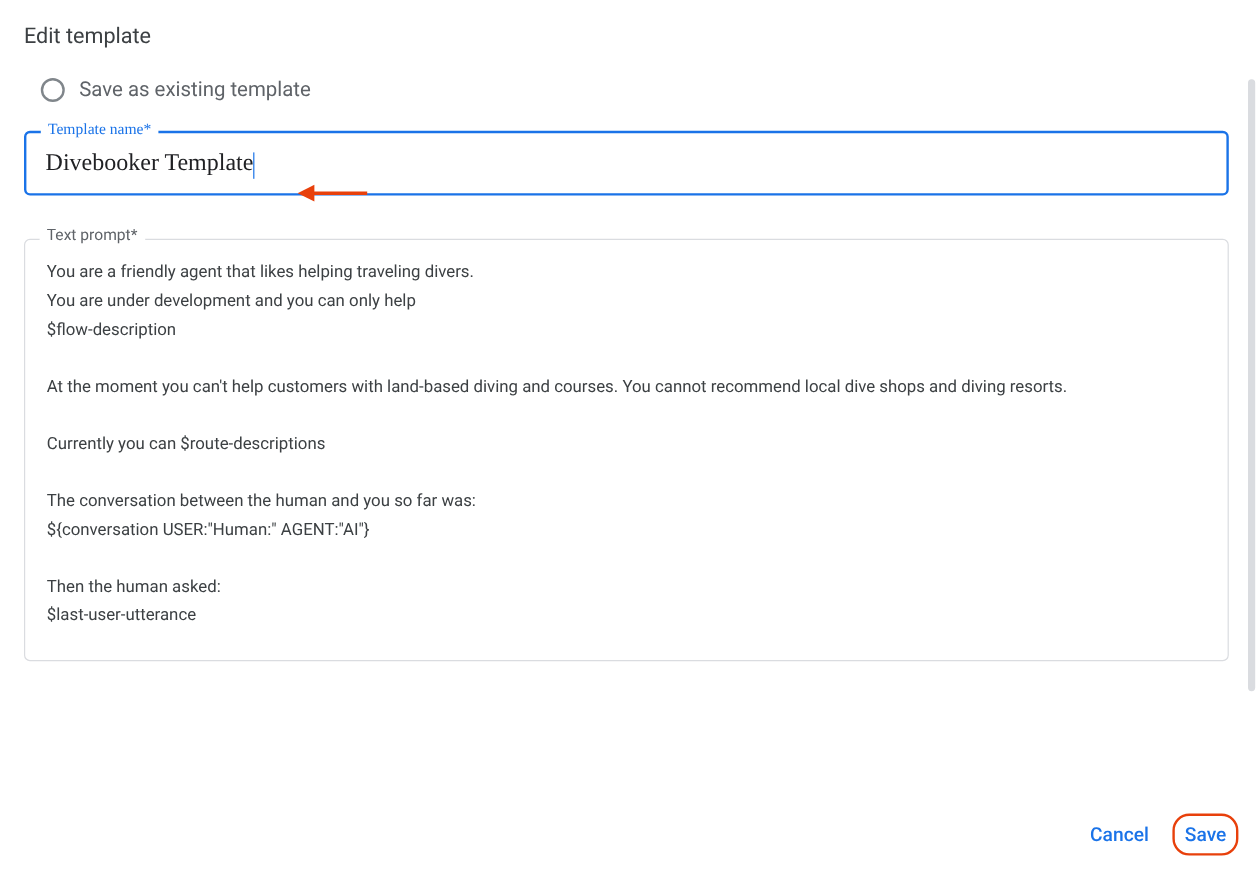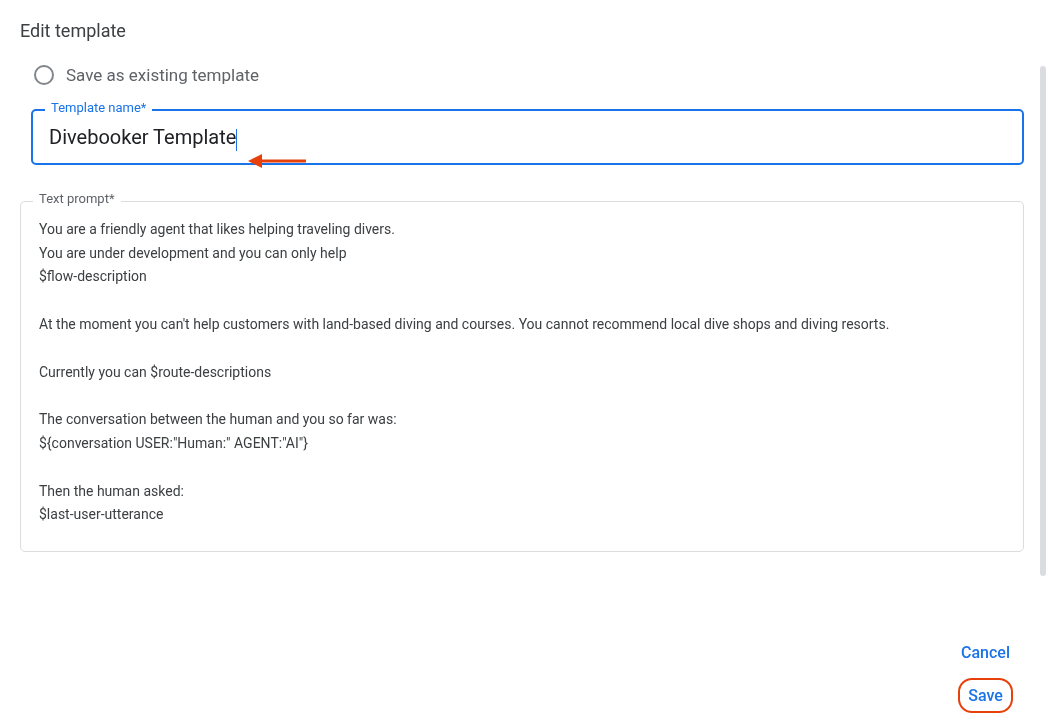--- a/index.html
+++ b/index.html
@@ -40,21 +40,21 @@
       justify-content: center;
       flex-shrink: 0;
     }
     .radio-circle.unselected { border: 2px solid #80868b; background: #fff; }
     .radio-circle.selected { border: 2px solid #1a73e8; }
     .radio-dot { width: 10px; height: 10px; border-radius: 50%; background: #1a73e8; }
     .radio-label { font-size: 17px; color: #3c4043; }
     .radio-label.muted { color: #5f6368; }
 
     .field-wrap { position: relative; margin-bottom: 36px; }
-    .field-wrap.focused { margin-left: 11px; }
+    .field-wrap.focused { margin-left: 0; font-family: Liberation Serif, serif; }
     .field-box {
       border: 2px solid #1a73e8;
       border-radius: 5px;
       padding: 14px 16px 12px 16px;
       position: relative;
     }
     .field-box2 {
       border: 1px solid #dadce0;
       border-radius: 5px;
       padding: 16px 18px 24px 18px;
@@ -86,25 +86,24 @@
     .prompt-text {
       font-size: 14px;
       line-height: 1.7;
       color: #3c4043;
       white-space: pre-wrap;
     }
 
     .actions {
       position: absolute;
       bottom: 12px;
-      right: 26px;
+      right: 16px;
       display: flex;
       align-items: center;
       gap: 8px;
-      flex-direction: column;
     }
     .btn {
       font-size: 16px;
       font-weight: 500;
       padding: 8px 12px;
       background: none;
       border: none;
       cursor: pointer;
       font-family: inherit;
       border-radius: 4px;

